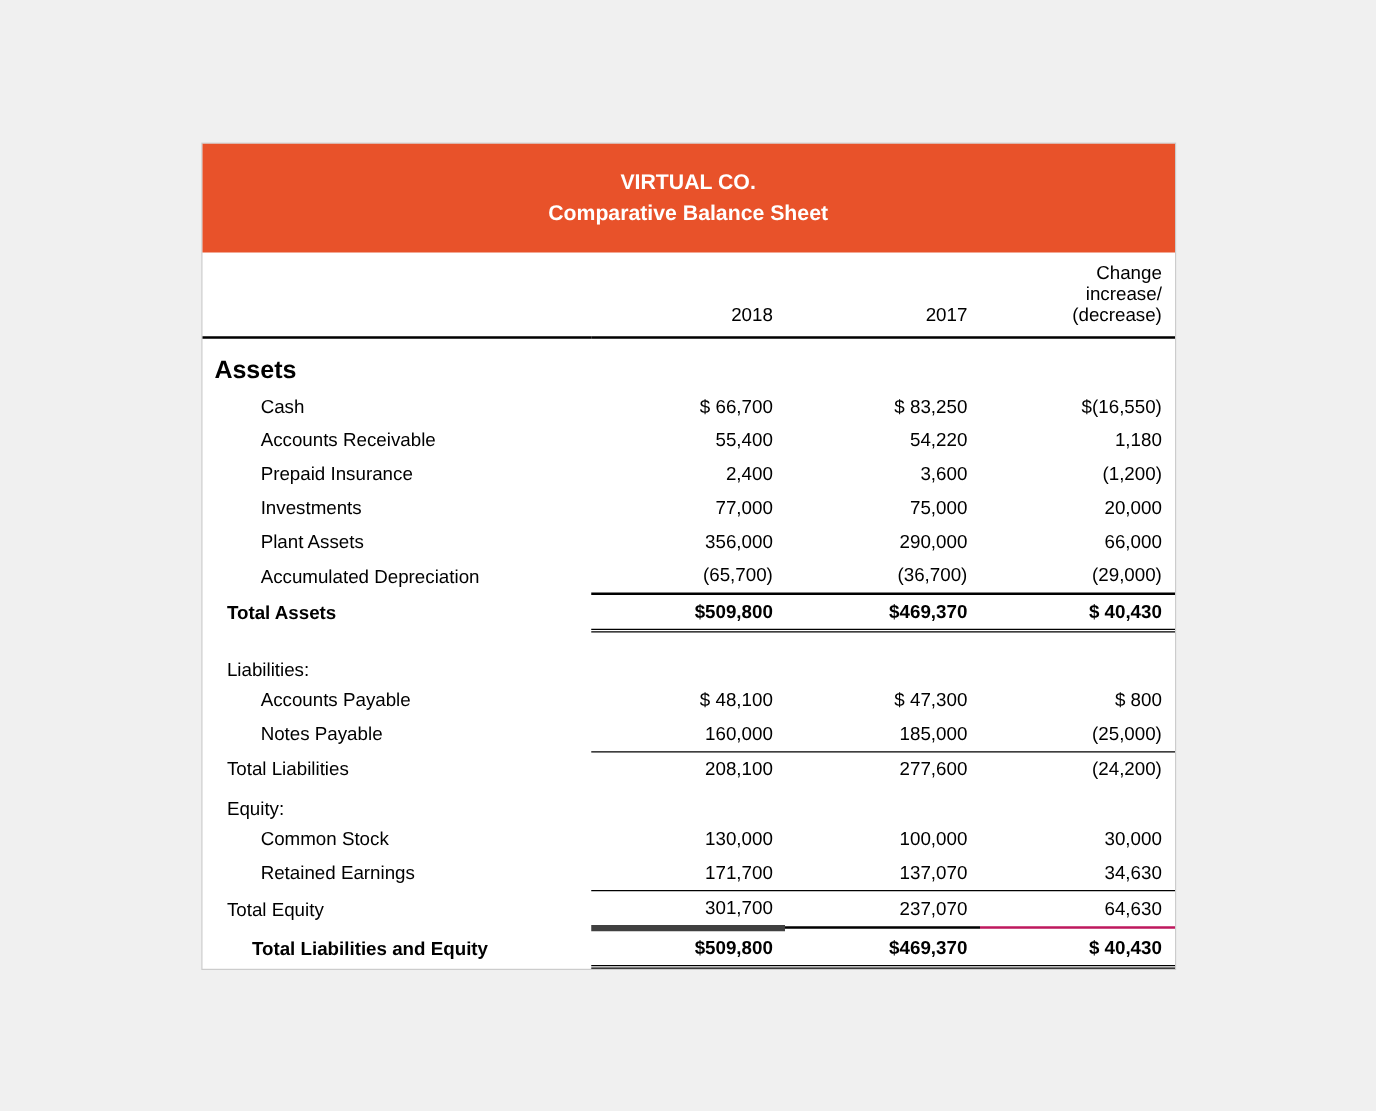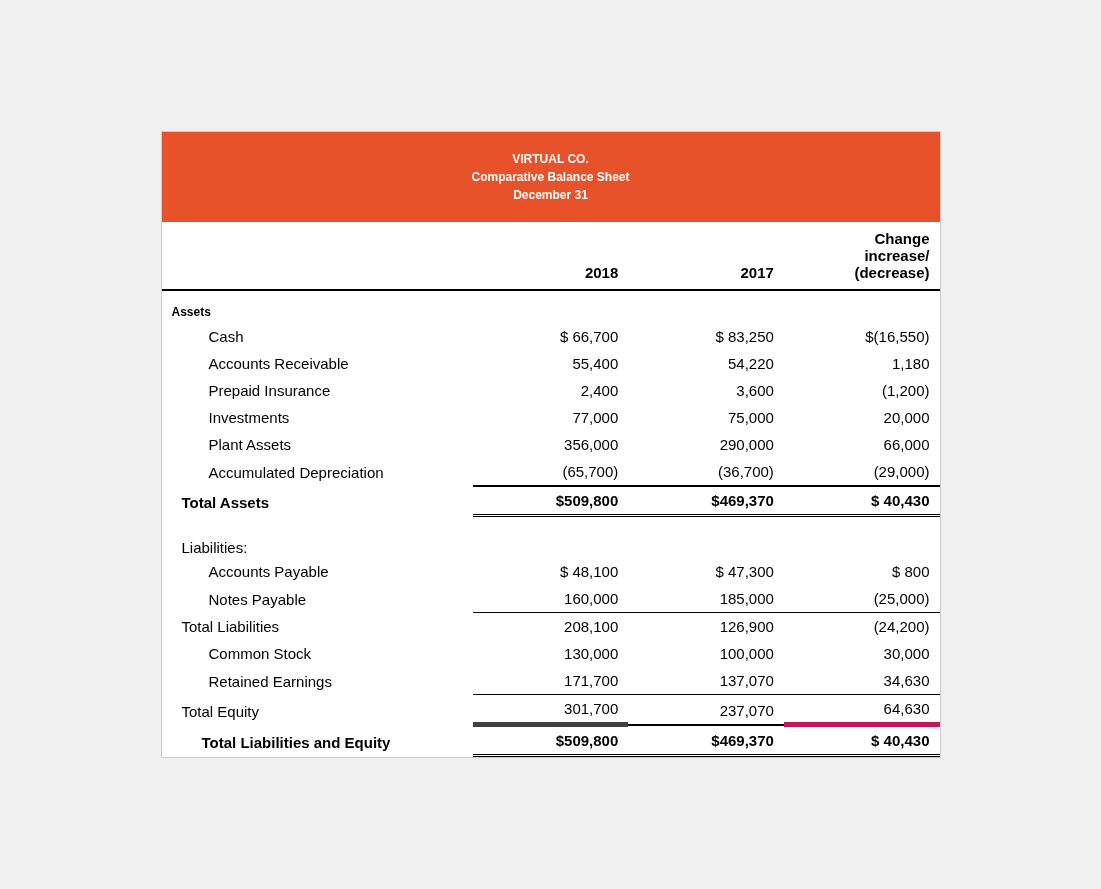--- a/index.html
+++ b/index.html
@@ -16,50 +16,50 @@
     .table-wrapper {
       background: #fff;
       border: 1px solid #ccc;
       width: 780px;
     }
     .header {
       background: #e8522a;
       color: #fff;
       text-align: center;
       padding: 18px 10px;
-      font-size: 12px;
+      font-size: 17px;
       font-weight: bold;
       line-height: 1.5;
     }
     table {
       width: 100%;
       border-collapse: collapse;
     }
     th, td {
       padding: 5px 10px;
       vertical-align: bottom;
     }
     thead tr th {
-      font-weight: bold;
+      font-weight: normal;
       text-align: center;
       border-bottom: 2px solid #000;
       padding-bottom: 8px;
       padding-top: 8px;
     }
     thead tr th:first-child {
       text-align: left;
     }
     .col-label { width: 40%; text-align: left; padding-left: 47px; }
     .col-2018 { width: 20%; text-align: right; }
     .col-2017 { width: 20%; text-align: right; }
     .col-change { width: 20%; text-align: right; }
 
     .section-header td {
       font-weight: bold;
-      font-size: 12px;
+      font-size: 20px;
       padding-top: 14px;
       padding-bottom: 4px;
     }
     .section-sub td {
       padding-top: 10px;
       padding-bottom: 2px;
       padding-left: 20px;
     }
     .total-row td {
       font-weight: bold;
@@ -86,21 +86,20 @@
     .indent1 { padding-left: 20px !important; margin-top: 24px; }
     .indent2 { padding-left: 40px !important; }
   </style>
 </head>
 <body>
 
 <div class="table-wrapper">
   <div class="header">
     <div>VIRTUAL CO.</div>
     <div>Comparative Balance Sheet</div>
-    <div>December 31</div>
   </div>
   <table>
     <thead>
       <tr>
         <th class="col-label"></th>
         <th class="col-2018">2018</th>
         <th class="col-2017">2017</th>
         <th class="col-change">Change<br>increase/<br>(decrease)</th>
       </tr>
     </thead>
@@ -170,42 +169,45 @@
       <tr class="underline-row">
         <td class="col-label">Notes Payable</td>
         <td class="col-2018 val" style="border-bottom:1px solid #000;">160,000</td>
         <td class="col-2017 val" style="border-bottom:1px solid #000;">185,000</td>
         <td class="col-change val" style="border-bottom:1px solid #000;">(25,000)</td>
       </tr>
 
       <tr>
         <td class="col-label indent1">Total Liabilities</td>
         <td class="col-2018 val">208,100</td>
-        <td class="col-2017 val">126,900</td>
+        <td class="col-2017 val">277,600</td>
         <td class="col-change val">(24,200)</td>
       </tr>
 
+      <tr class="section-sub">
+        <td colspan="4">Equity:</td>
+      </tr>
       <tr>
         <td class="col-label">Common Stock</td>
         <td class="col-2018 val">130,000</td>
         <td class="col-2017 val">100,000</td>
         <td class="col-change val">30,000</td>
       </tr>
       <tr class="underline-row">
         <td class="col-label">Retained Earnings</td>
         <td class="col-2018 val" style="border-bottom:1px solid #000;">171,700</td>
         <td class="col-2017 val" style="border-bottom:1px solid #000;">137,070</td>
         <td class="col-change val" style="border-bottom:1px solid #000;">34,630</td>
       </tr>
 
       <tr>
         <td class="col-label indent1">Total Equity</td>
         <td class="col-2018 val" style="border-bottom:5px solid #404040;">301,700</td>
         <td class="col-2017 val" style="border-bottom:1px solid #000;">237,070</td>
-        <td class="col-change val" style="border-bottom:5px solid #be185d;">64,630</td>
+        <td class="col-change val" style="border-bottom:2px solid #be185d;">64,630</td>
       </tr>
 
       <tr class="grand-total">
         <td class="col-label indent2">Total Liabilities and Equity</td>
         <td class="col-2018 val" style="border-top:2px solid #000;border-bottom:3px double #000;font-weight:bold;">$509,800</td>
         <td class="col-2017 val" style="border-top:2px solid #000;border-bottom:3px double #000;font-weight:bold;">$469,370</td>
         <td class="col-change val" style="border-top:2px solid #000;border-bottom:3px double #000;font-weight:bold;">$ 40,430</td>
       </tr>
     </tbody>
   </table>

